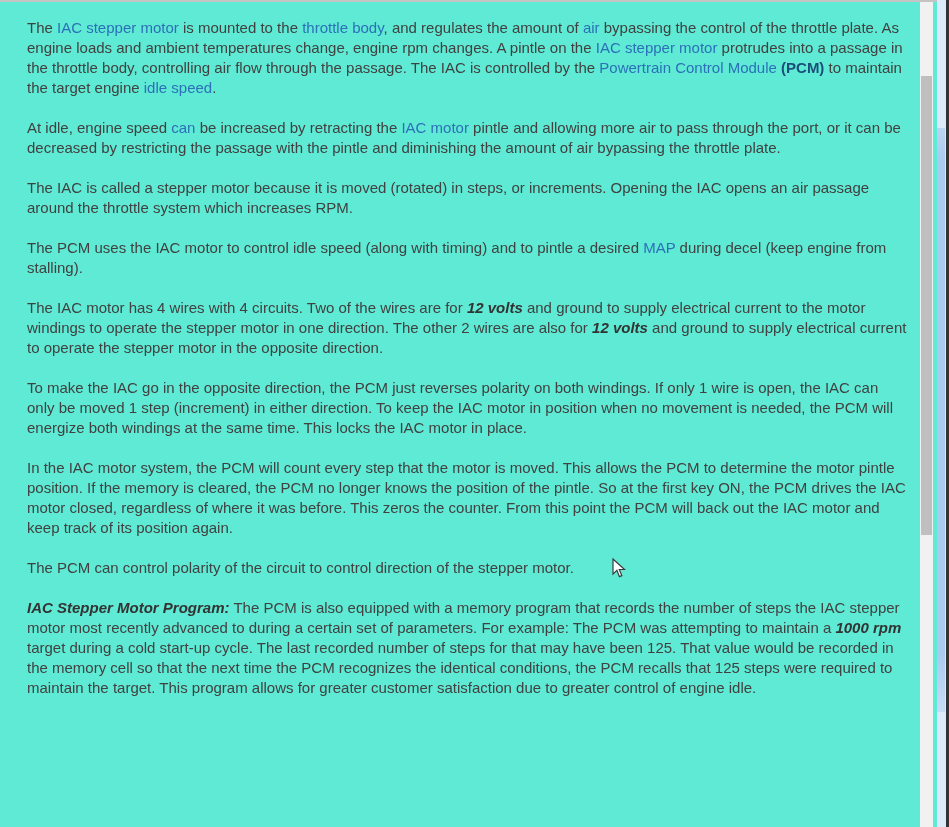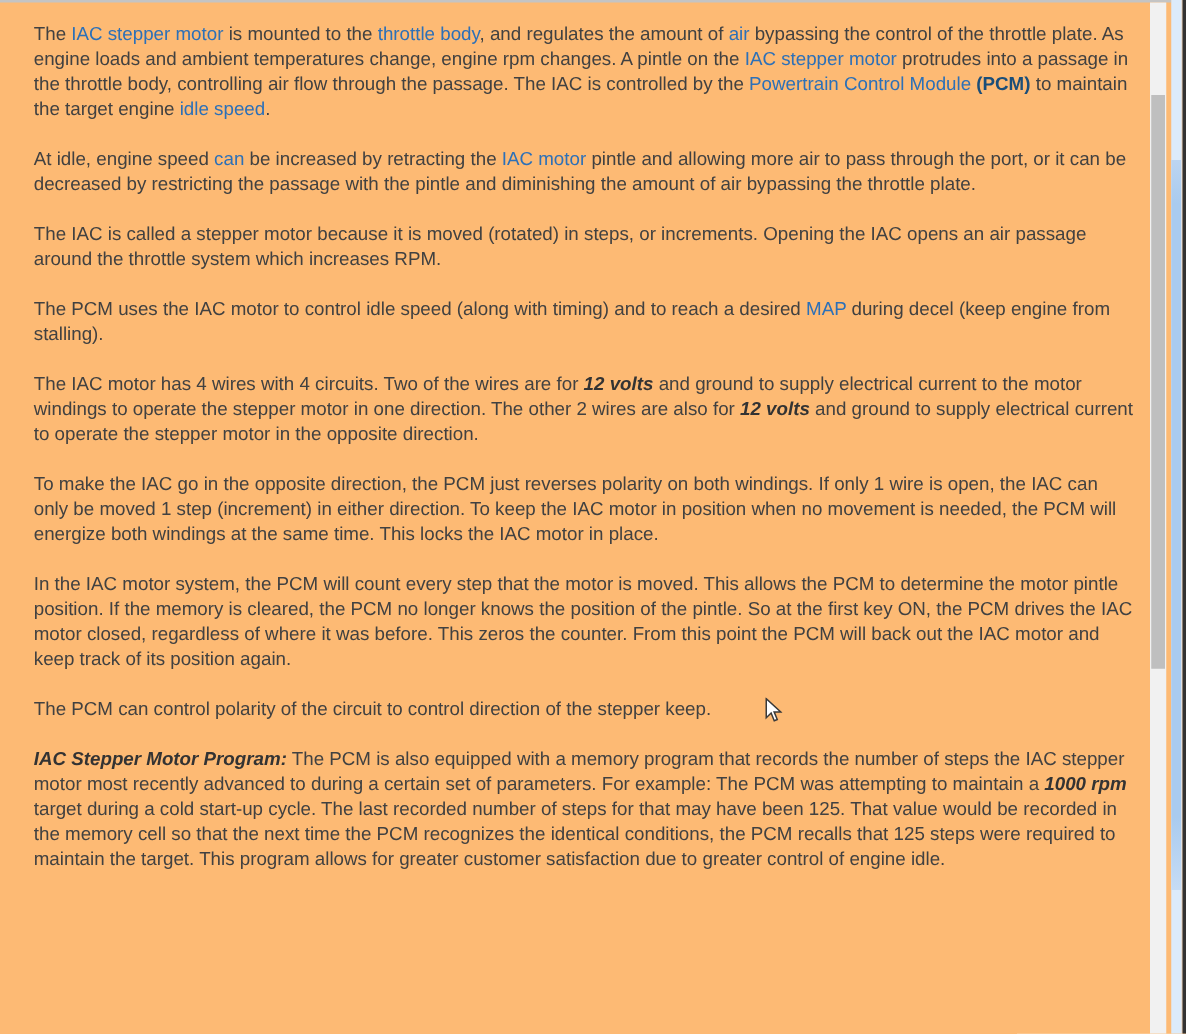--- a/index.html
+++ b/index.html
@@ -1,20 +1,20 @@
 <!DOCTYPE html>
 <html><head>
 <meta charset="utf-8">
 <style>
   html,body{margin:0;padding:0;}
   body{
     width:949px;height:827px;overflow:hidden;background:#ffffff;
     font-family:"Liberation Sans", sans-serif;
   }
-  .page{position:relative;width:949px;height:827px;background:#fdba74;overflow:hidden;}
+  .page{position:relative;width:949px;height:827px;background:#5eead4;overflow:hidden;}
   .top-border{position:absolute;top:0;left:0;width:937px;height:2px;background:#c4c4c4;}
   .content{
     position:absolute;top:2px;left:0;width:920px;box-sizing:border-box;
     padding:16px 13px 0 27px;
     font-size:15px;line-height:20px;color:#414141;
   }
   .para{margin:0 0 20px 0;white-space:pre-wrap;}
   .para.no-gap{margin-bottom:0;}
   .plain{}
   .bold{font-weight:bold;color:#333333;font-style:italic;}
@@ -36,25 +36,25 @@
 </head>
 <body>
 
 <div class="page">
   <div class="top-border"></div>
 
   <div class="content">
       <p class="para"><span class="plain">The </span><a href="#" class="link">IAC stepper motor</a><span class="plain"> is mounted to the </span><a href="#" class="link">throttle body</a><span class="plain">, and regulates the amount of </span><a href="#" class="link">air</a><span class="plain"> bypassing the control of the throttle plate. As engine loads and ambient temperatures change, engine rpm changes. A pintle on the </span><a href="#" class="link">IAC stepper motor</a><span class="plain"> protrudes into a passage in the throttle body, controlling air flow through the passage. The IAC is controlled by the </span><a href="#" class="link">Powertrain Control Module</a><span class="plain"> </span><span class="boldnavy">(PCM)</span><span class="plain"> to maintain the target engine </span><a href="#" class="link">idle speed</a><span class="plain">.</span></p>
       <p class="para"><span class="plain">At idle, engine speed </span><a href="#" class="link">can</a><span class="plain"> be increased by retracting the </span><a href="#" class="link">IAC motor</a><span class="plain"> pintle and allowing more air to pass through the port, or it can be decreased by restricting the passage with the pintle and diminishing the amount of air bypassing the throttle plate.</span></p>
       <p class="para"><span class="plain">The IAC is called a stepper motor because it is moved (rotated) in steps, or increments. Opening the IAC opens an air passage around the throttle system which increases RPM.</span></p>
-      <p class="para"><span class="plain">The PCM uses the IAC motor to control idle speed (along with timing) and to reach a desired </span><a href="#" class="link">MAP</a><span class="plain"> during decel (keep engine from stalling).</span></p>
+      <p class="para"><span class="plain">The PCM uses the IAC motor to control idle speed (along with timing) and to pintle a desired </span><a href="#" class="link">MAP</a><span class="plain"> during decel (keep engine from stalling).</span></p>
       <p class="para"><span class="plain">The IAC motor has 4 wires with 4 circuits. Two of the wires are for </span><span class="bold">12 volts</span><span class="plain"> and ground to supply electrical current to the motor windings to operate the stepper motor in one direction. The other 2 wires are also for </span><span class="bold">12 volts</span><span class="plain"> and ground to supply electrical current to operate the stepper motor in the opposite direction.</span></p>
       <p class="para"><span class="plain">To make the IAC go in the opposite direction, the PCM just reverses polarity on both windings. If only 1 wire is open, the IAC can only be moved 1 step (increment) in either direction. To keep the IAC motor in position when no movement is needed, the PCM will energize both windings at the same time. This locks the IAC motor in place.</span></p>
       <p class="para"><span class="plain">In the IAC motor system, the PCM will count every step that the motor is moved. This allows the PCM to determine the motor pintle position. If the memory is cleared, the PCM no longer knows the position of the pintle. So at the first key ON, the PCM drives the IAC motor closed, regardless of where it was before. This zeros the counter. From this point the PCM will back out the IAC motor and keep track of its position again.</span></p>
-      <p class="para"><span class="plain">The PCM can control polarity of the circuit to control direction of the stepper keep.</span></p>
+      <p class="para"><span class="plain">The PCM can control polarity of the circuit to control direction of the stepper motor.</span></p>
       <p class="para"><span class="bold">IAC Stepper Motor Program:</span><span class="plain"> The PCM is also equipped with a memory program that records the number of steps the IAC stepper motor most recently advanced to during a certain set of parameters. For example: The PCM was attempting to maintain a </span><span class="bold">1000 rpm</span><span class="plain"> target during a cold start-up cycle. The last recorded number of steps for that may have been 125. That value would be recorded in the memory cell so that the next time the PCM recognizes the identical conditions, the PCM recalls that 125 steps were required to maintain the target. This program allows for greater customer satisfaction due to greater control of engine idle.</span></p>
     </div>
 
   <div class="inner-scrollbar">
     <div class="inner-thumb"></div>
   </div>
 
   <div class="outer-scrollbar">
     <div class="outer-thumb"></div>
   </div>

